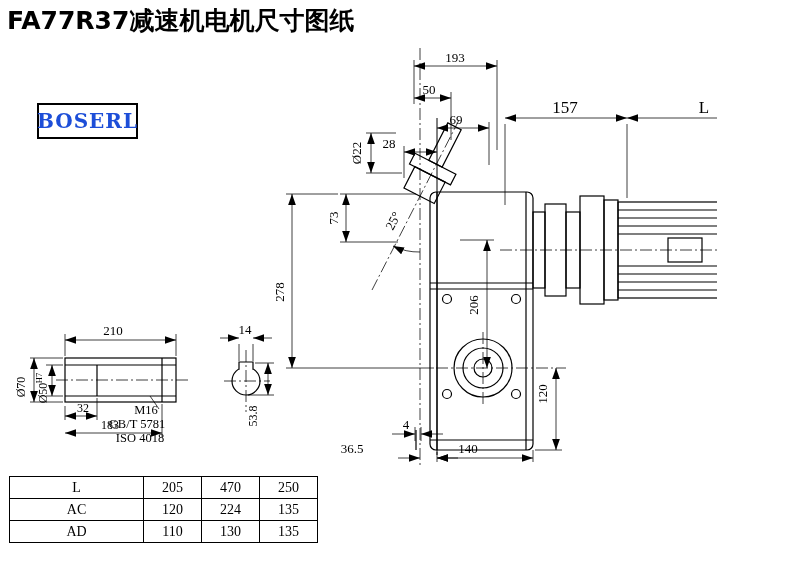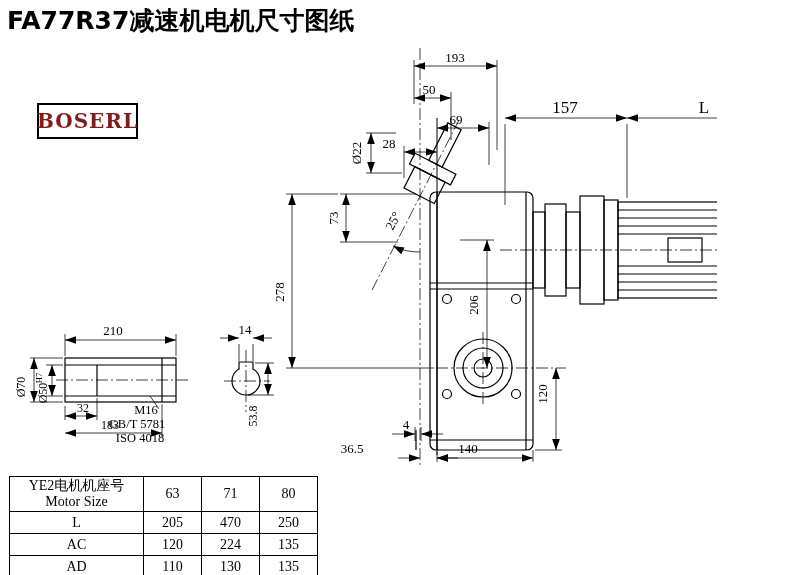--- a/index.html
+++ b/index.html
@@ -2,21 +2,21 @@
 <html><head>
 <meta charset="utf-8">
 <style>
   html,body{margin:0;padding:0;background:#fff;}
   .canvas{position:relative;width:717px;height:575px;background:#fff;overflow:hidden;
           font-family:"Liberation Serif",serif;color:#000;}
   .title{position:absolute;left:7px;top:4px;font-family:"DejaVu Sans",sans-serif;
          font-weight:700;font-size:25px;letter-spacing:0px;white-space:nowrap;}
   .logo{position:absolute;left:37px;top:103px;width:97px;height:32px;border:2px solid #000;
         display:flex;align-items:center;justify-content:center;
-        font-family:"DejaVu Serif",serif;font-weight:700;font-size:20px;color:#7f1d1d;letter-spacing:1px;}
+        font-family:"DejaVu Serif",serif;font-weight:700;font-size:20px;color:#1d4ed8;letter-spacing:1px;}
   svg{position:absolute;left:0;top:0;}
   svg text{fill:#000;stroke:none;text-anchor:middle;font-family:"Liberation Serif",serif;}
   table.spec{position:absolute;left:9px;top:476px;border-collapse:collapse;
              font-size:14px;text-align:center;}
   table.spec td{border:1px solid #000;padding:0 2px;height:21px;}
   table.spec td.hdr{height:34px;line-height:16px;}
   .c0{width:134px;} .c1{width:58px;} .c2{width:58px;} .c3{width:58px;}
 </style>
 </head>
 <body>
@@ -167,29 +167,20 @@
   </svg>
 
   <table class="spec">
     <colgroup>
         <col class="c0">
         <col class="c1">
         <col class="c2">
         <col class="c3">
       </colgroup>
     <tbody>
-        <tr>
-      <td class="hdr">
-        <div>YE2电机机座号</div>
-        <div>Motor Size</div>
-      </td>
-      <td class="hdr">63</td>
-      <td class="hdr">71</td>
-      <td class="hdr">80</td>
-    </tr>
     <tr>
       <td>L</td>
       <td>205</td>
       <td>470</td>
       <td>250</td>
     </tr>
     <tr>
       <td>AC</td>
       <td>120</td>
       <td>224</td>

